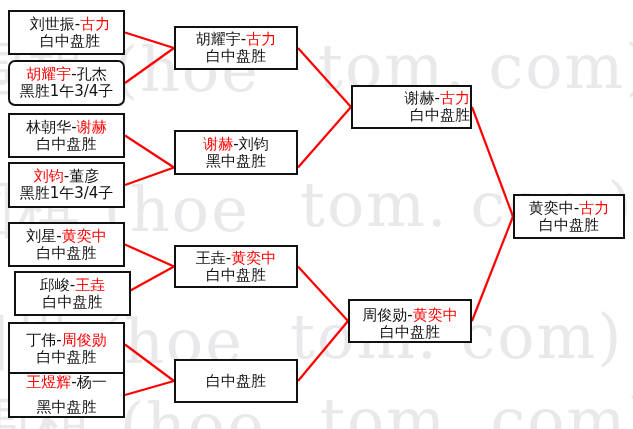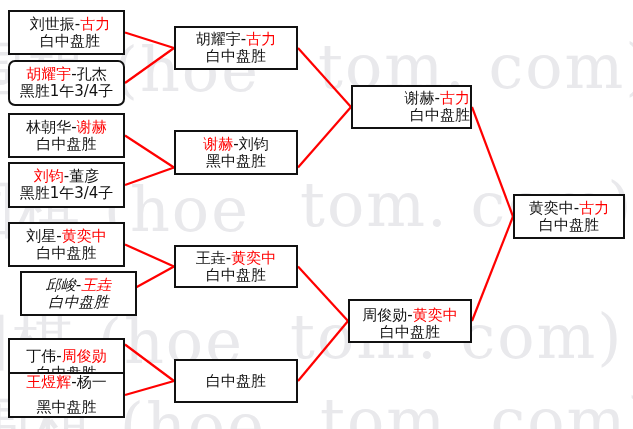--- a/index.html
+++ b/index.html
@@ -107,25 +107,25 @@
         <div class="result">白中盘胜</div>
       </div>
       <div class="match" style="left: 8px; top: 162px; width: 117px; height: 46px;">
         <div class="pairing"><span class="win">刘钧</span><span class="dash">-</span><span class="">董彦</span></div>
         <div class="result">黑胜1午3/4子</div>
       </div>
       <div class="match" style="left: 8px; top: 222px; width: 117px; height: 45px;">
         <div class="pairing"><span class="">刘星</span><span class="dash">-</span><span class="win">黄奕中</span></div>
         <div class="result">白中盘胜</div>
       </div>
-      <div class="match" style="left: 20px; top: 271px; width: 117px; height: 45px; font-style: italic;">
+      <div class="match" style="left: 14px; top: 271px; width: 117px; height: 45px;">
         <div class="pairing"><span class="">邱峻</span><span class="dash">-</span><span class="win">王垚</span></div>
         <div class="result">白中盘胜</div>
       </div>
-      <div class="match" style="left: 8px; top: 322px; width: 117px; height: 53px; margin-top: 16px;">
+      <div class="match" style="left: 8px; top: 322px; width: 117px; height: 53px;">
         <div class="pairing"><span class="">丁伟</span><span class="dash">-</span><span class="win">周俊勋</span></div>
         <div class="result">白中盘胜</div>
       </div>
       <div class="match" style="left: 8px; top: 372px; width: 117px; height: 46px; justify-content: space-between;">
         <div class="pairing"><span class="win">王煜辉</span><span class="dash">-</span><span class="">杨一</span></div>
         <div class="result">黑中盘胜</div>
       </div>
       <div class="match" style="left: 174px; top: 26px; width: 124px; height: 44px;">
         <div class="pairing"><span class="">胡耀宇</span><span class="dash">-</span><span class="win">古力</span></div>
         <div class="result">白中盘胜</div>

